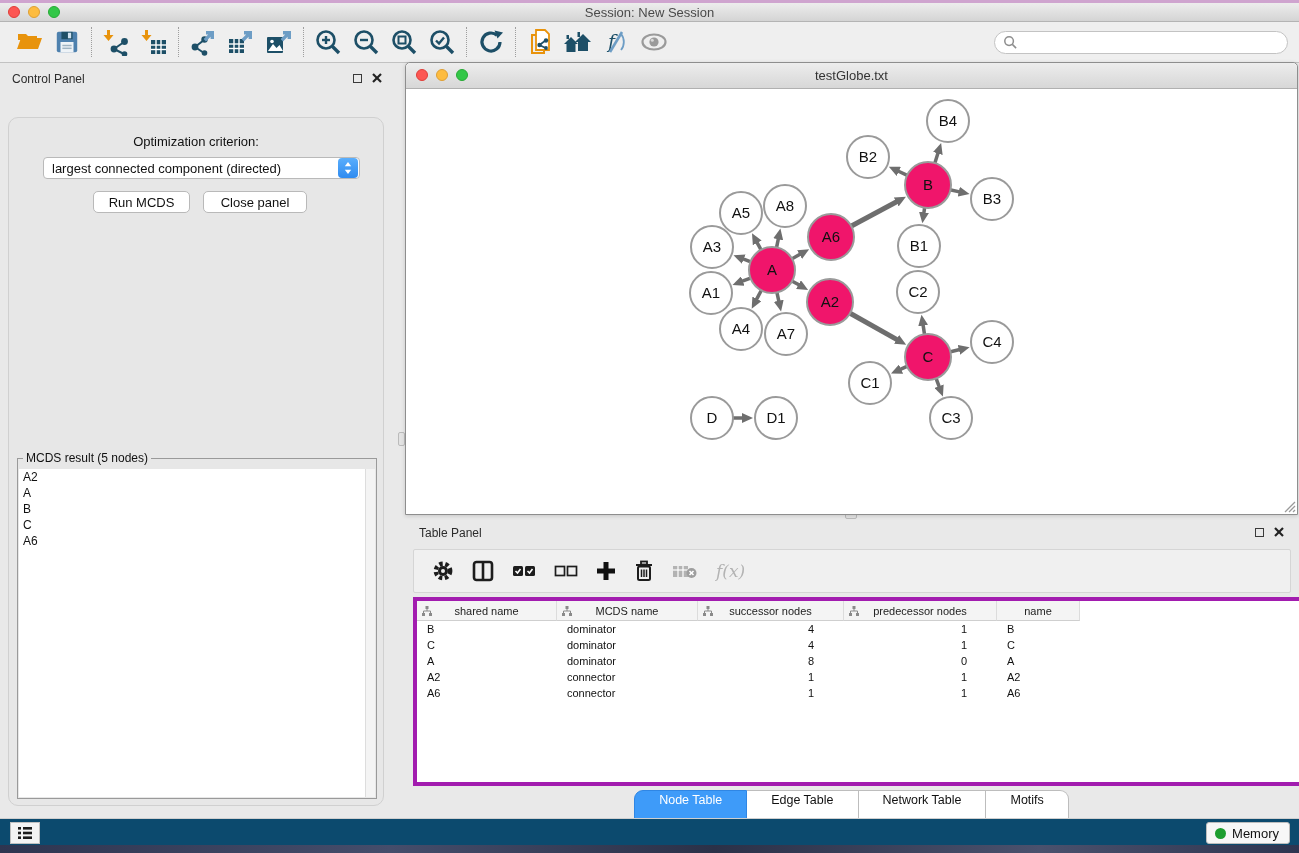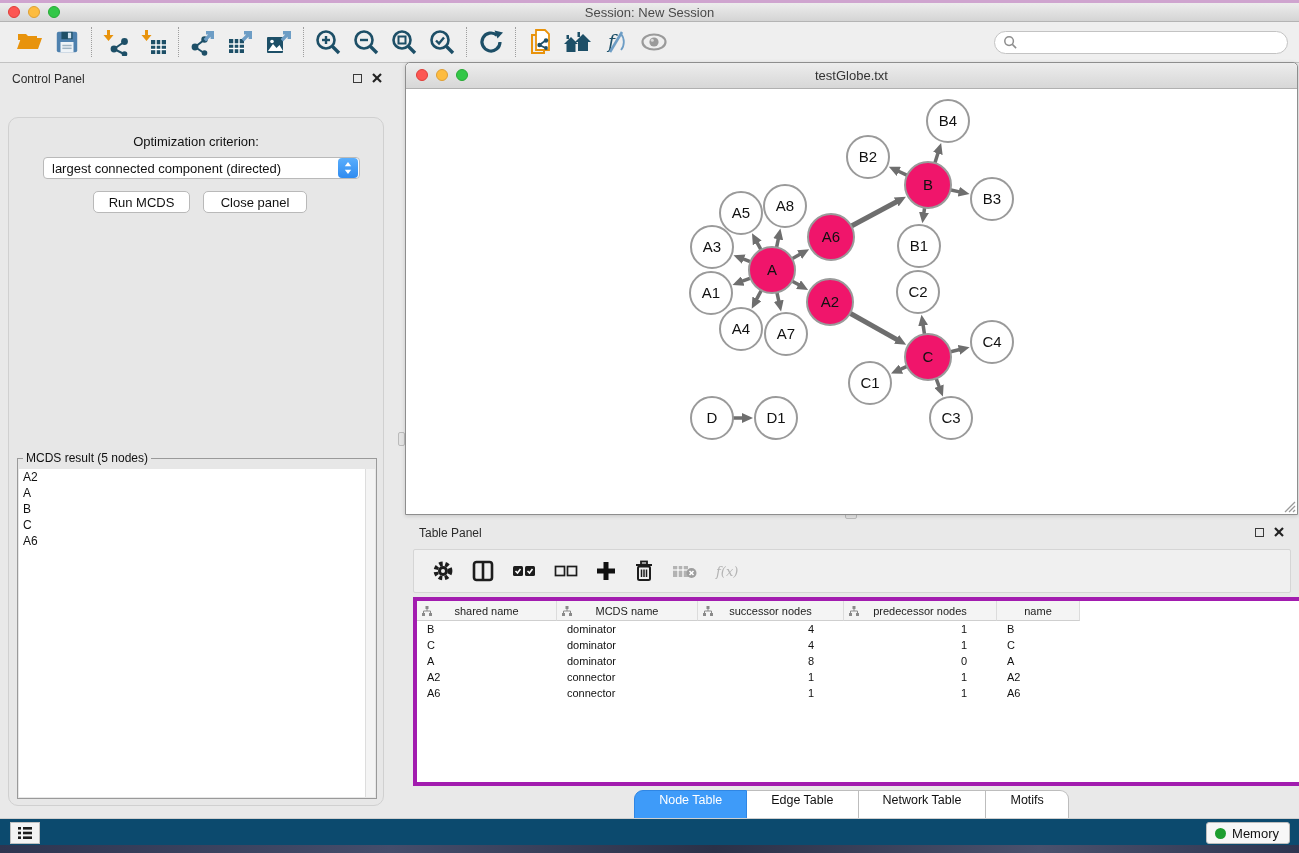--- a/index.html
+++ b/index.html
@@ -70,21 +70,21 @@
   #nw-title { position:absolute; left:0; right:0; top:5px; text-align:center; font-size:13px; color:#333; }
   #nw-canvas { position:absolute; left:0; top:26px; right:0; bottom:0; background:#fff; overflow:hidden; }
   #graph-svg text { font-family:"Liberation Sans",sans-serif; font-size:15px; fill:#111; }
   #nw-grip { position:absolute; right:1px; bottom:1px; }
 
   
   #table-panel { position:absolute; left:405px; top:518px; width:893px; height:300px; }
   #tp-toolbar { position:absolute; left:8px; top:31px; width:878px; height:44px; background:#f0f0f0;
     border:1px solid #d5d5d5; border-radius:2px; display:flex; align-items:center; gap:18px; padding-left:18px; }
   .tp-icon { display:flex; align-items:center; justify-content:center; cursor:pointer; }
-  .fx-label { font-family:"DejaVu Serif", serif; font-style:italic; font-size:13px; color:#b3b3b3; }
+  .fx-label { font-family:"DejaVu Serif", serif; font-style:italic; font-size:17px; color:#b3b3b3; }
   #tbl { position:absolute; left:8px; top:79px; width:920px; height:189px; background:#fff; border:4px solid #a21caf; }
   #tbl-head { display:flex; height:20px; }
   .th { position:relative; height:20px; background:#f4f4f4; border-right:1px solid #dcdcdc;
     border-bottom:1px solid #cfcfcf; font-size:11px; color:#222; display:flex; align-items:center; justify-content:center; }
   .th .tree-ic { position:absolute; left:5px; top:5px; }
   .tr { display:flex; height:16px; }
   .td { font-size:11px; color:#111; line-height:16px; white-space:nowrap; overflow:hidden; }
   .td.l { padding-left:10px; } .td.r { text-align:right; padding-right:30px; }
   #table-tabs { position:absolute; left:0; top:272px; width:100%; display:flex; justify-content:center; }
   .tt-tab { height:38px; line-height:18px; padding:0 24px; font-size:12.5px; color:#111; background:#fff;

